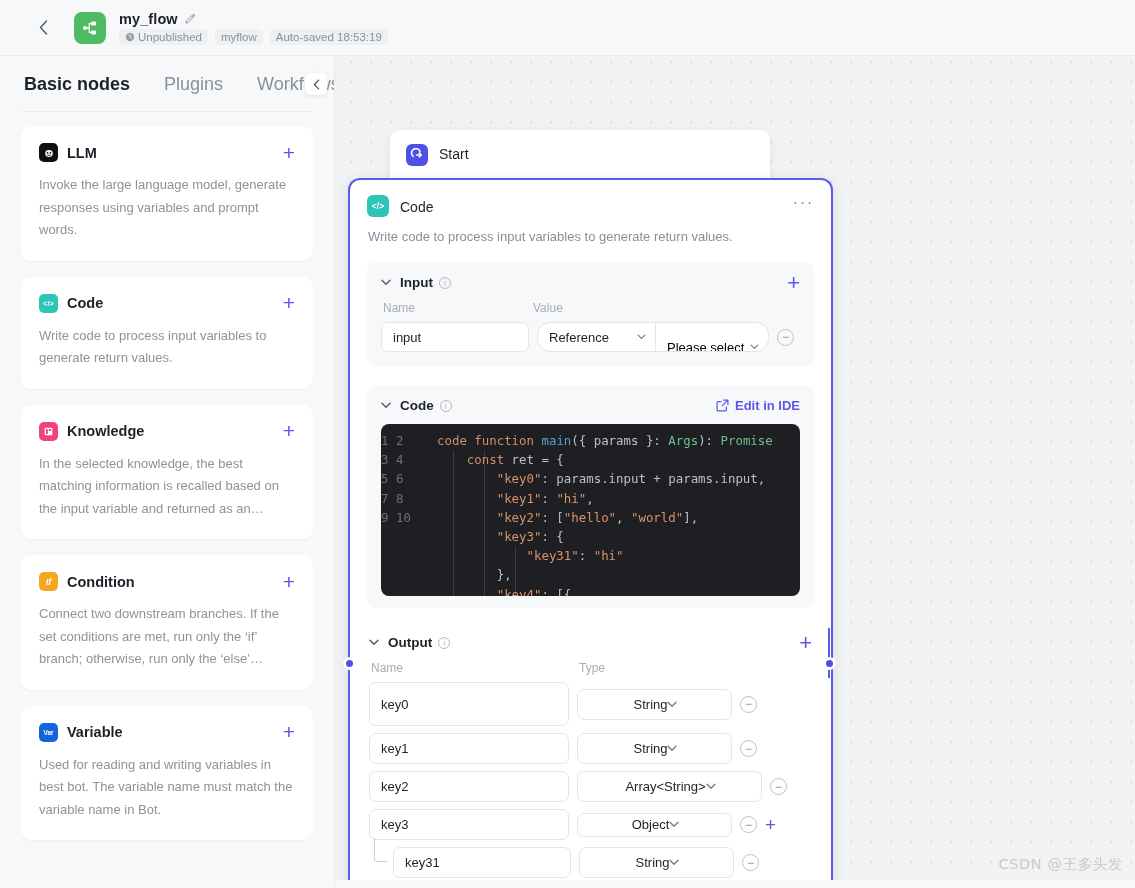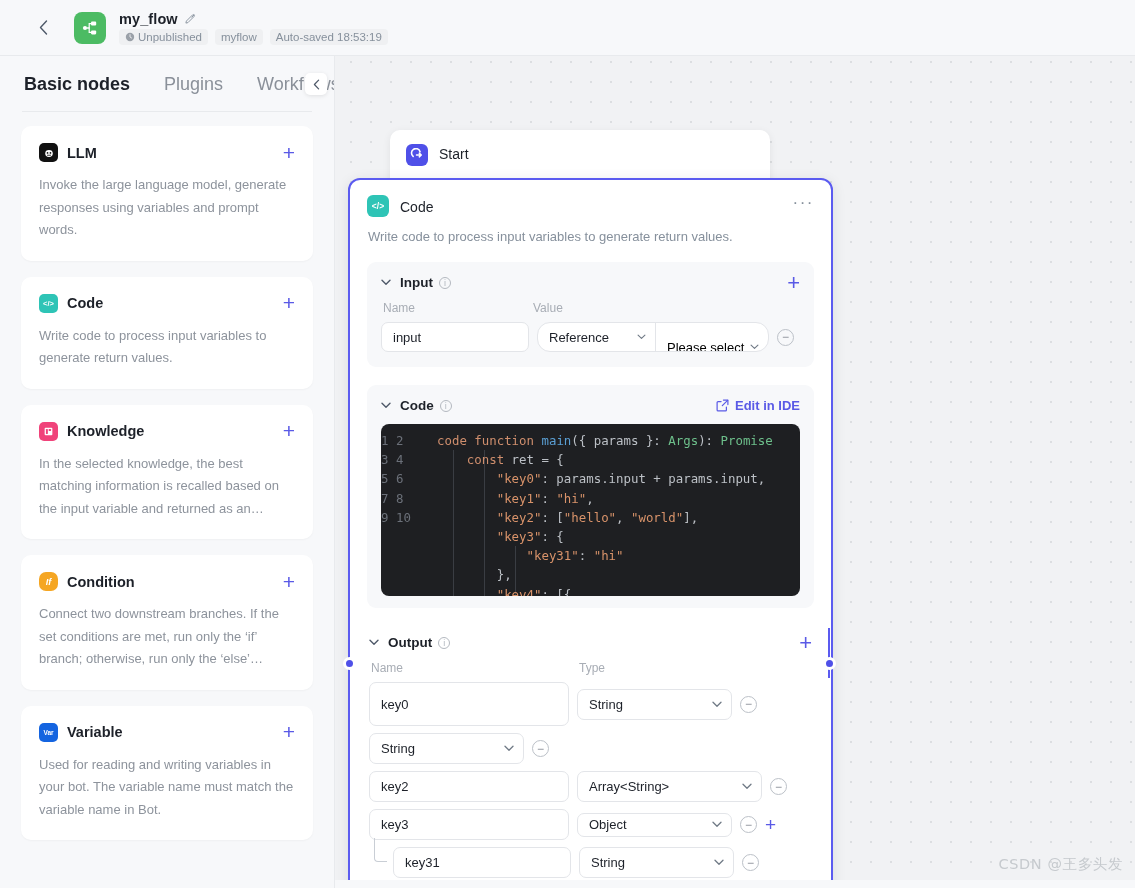--- a/index.html
+++ b/index.html
@@ -157,21 +157,21 @@
 
   .row { display: flex; align-items: center; margin-top: 7px; gap: 8px; }
   .field {
     height: 30px; background: #fff; border: 1px solid #e3e5e9; border-radius: 7px;
     display: flex; align-items: center; padding: 0 11px;
     font-size: 13px; color: #1d2129;
   }
   .sel {
     height: 30px; background: #fff; border: 1px solid #e3e5e9; border-radius: 7px;
     display: flex; align-items: center; padding: 0 9px 0 11px;
-    font-size: 13px; color: #1d2129; cursor: pointer; justify-content: space-between;
+    font-size: 13px; color: #1d2129; cursor: pointer; justify-content: center;
   }
   .combo {
     height: 30px; background: #fff; border: 1px solid #e3e5e9; border-radius: 13px;
     display: flex; align-items: center; overflow: hidden;
   }
   .combo > .part {
     height: 100%; display: flex; align-items: center; justify-content: space-between;
     padding: 0 9px 0 11px; font-size: 13px; cursor: pointer;
   }
   .combo > .part.left { width: 118px; color: #1d2129; border-right: 1px solid #e3e5e9; }
@@ -317,34 +317,34 @@
             </svg>
           </span>
           <span class="card-title">Knowledge</span>
           <span class="card-plus">+</span>
         </div>
         <div class="card-desc">In the selected knowledge, the best matching information is recalled based on the input variable and returned as an…</div>
       </div>
 
       <div class="card">
         <div class="card-head">
-          <span class="card-icon" style="background:#f5a623;font-size:9px;font-style:italic;border-radius:7px;">If</span>
+          <span class="card-icon" style="background:#f5a623;font-size:9px;font-style:italic;">If</span>
           <span class="card-title">Condition</span>
           <span class="card-plus">+</span>
         </div>
         <div class="card-desc">Connect two downstream branches. If the set conditions are met, run only the ‘if’ branch; otherwise, run only the ‘else’…</div>
       </div>
 
       <div class="card">
         <div class="card-head">
           <span class="card-icon" style="background:#1464e0;font-size:6.5px;">Var</span>
           <span class="card-title">Variable</span>
           <span class="card-plus">+</span>
         </div>
-        <div class="card-desc">Used for reading and writing variables in your bot. The variable name must match the variable name in Bot.</div>
+        <div class="card-desc">Used for reading and writing variables in best bot. The variable name must match the variable name in Bot.</div>
       </div>
 
     </div>
   </div>
 
   <div class="canvas">
 
     <div class="start-node">
       <span class="node-icon" style="background:#4f50e8">
         <svg width="14" height="14" viewBox="0 0 16 16">
@@ -465,20 +465,21 @@
           <div class="sel" style="width:155px;height:31px">
             <span>String</span>
             <svg width="10" height="7" viewBox="0 0 10 7" fill="none">
                 <path d="M1 1.3L5 5.2l4-3.9" stroke="#707a86" stroke-width="1.3" stroke-linecap="round" stroke-linejoin="round"></path>
               </svg>
           </div>
           <div class="minus-btn">−</div>
         </div>
 
         <div class="row">
+          <div class="field" style="width:200px;height:31px">key1</div>
           <div class="sel" style="width:155px;height:31px">
             <span>String</span>
             <svg width="10" height="7" viewBox="0 0 10 7" fill="none">
                 <path d="M1 1.3L5 5.2l4-3.9" stroke="#707a86" stroke-width="1.3" stroke-linecap="round" stroke-linejoin="round"></path>
               </svg>
           </div>
           <div class="minus-btn">−</div>
         </div>
 
         <div class="row">

